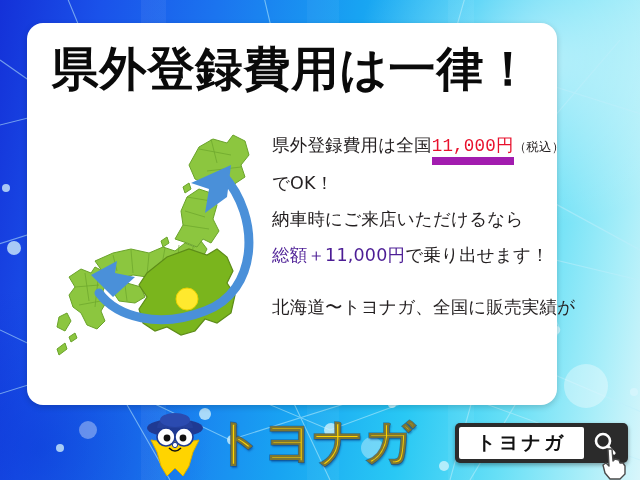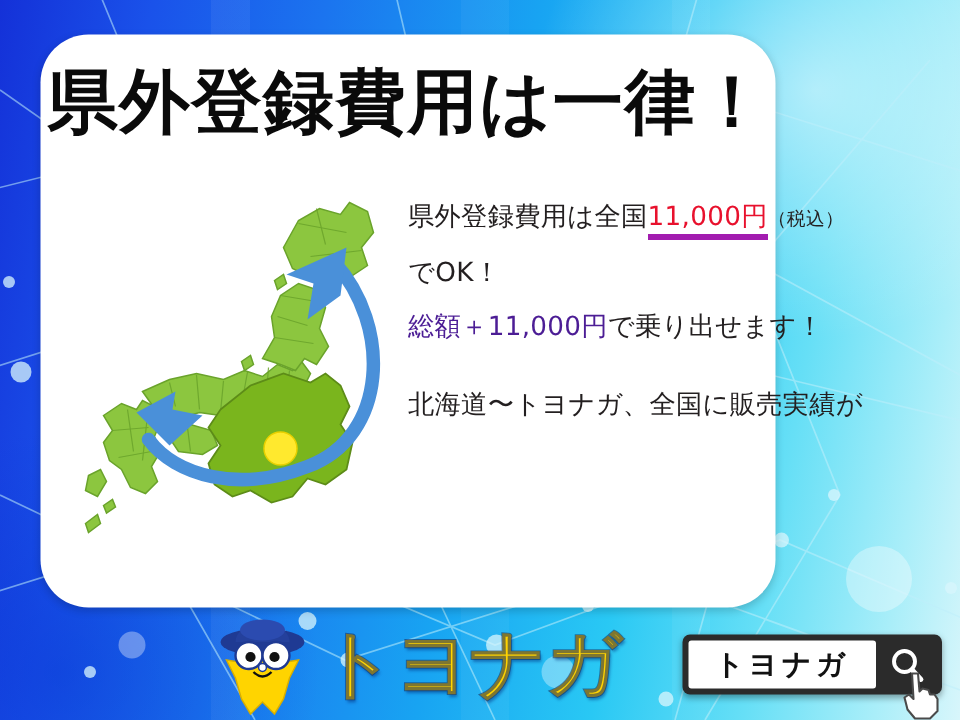--- a/index.html
+++ b/index.html
@@ -16,35 +16,35 @@
   .bg-tiles{position:absolute;inset:0;opacity:.22;
       background:
        linear-gradient(90deg,rgba(255,255,255,0) 0 22%,rgba(255,255,255,.25) 22% 26%,rgba(255,255,255,0) 26% 48%,rgba(255,255,255,.18) 48% 53%,rgba(255,255,255,0) 53% 70%,rgba(255,255,255,.22) 70% 74%,rgba(255,255,255,0) 74% 100%);}
   .bg-net{position:absolute;inset:0;}
   .bg-glow{position:absolute;right:-40px;top:-60px;width:340px;height:300px;
       background:radial-gradient(ellipse at 60% 40%,rgba(255,255,255,.55),rgba(255,255,255,0) 65%);}
   .bg-glow2{position:absolute;left:-80px;bottom:-80px;width:300px;height:280px;
       background:radial-gradient(ellipse at 40% 60%,rgba(0,40,200,.35),rgba(0,0,0,0) 68%);}
 
   
-  .card{position:absolute;left:27px;top:23px;width:490px;height:382px;
-        background:#fff;border-radius:32px;box-shadow:0 2px 6px rgba(0,0,0,.18);}
+  .card{position:absolute;left:27px;top:23px;width:530px;height:382px;
+        background:#fff;border-radius:16px;box-shadow:0 2px 6px rgba(0,0,0,.18);}
 
   .title{position:absolute;left:0;right:0;top:22px;text-align:center;
          font-size:47px;line-height:1;font-weight:bold;color:#0a0a0a;
          letter-spacing:1px;
          font-family:"DejaVu Sans","Liberation Sans",sans-serif;}
 
   
   .body-text{position:absolute;left:245px;top:104px;width:330px;
              color:#231f20;font-size:17.5px;line-height:36px;letter-spacing:.2px;
              font-family:"DejaVu Sans","Liberation Sans",sans-serif;}
   .body-text .ln{white-space:nowrap;}
   .red{color:#4c1d95;}
-  .red-u{color:#e8112d;border-bottom:4px solid #a21caf;padding-bottom:1px;}
+  .red-u{color:#e8112d;border-bottom:8px solid #a21caf;padding-bottom:1px;font-family:Liberation Mono, monospace;}
   .small{font-size:12.5px;margin-top:36px;}
   .gap{height:16px;}
 
   
   .map{position:absolute;left:28px;top:98px;width:216px;height:270px;}
 
   
   .mascot{position:absolute;left:143px;top:406px;width:64px;height:72px;}
   .logo-text{position:absolute;left:213px;top:414px;
         font-size:50px;font-weight:bold;color:#ffd400;line-height:56px;
@@ -178,20 +178,21 @@
       </g>
 
       <circle cx="132" cy="178" r="11" fill="#ffe92e" stroke="#e8d000" stroke-width="1"></circle>
     </svg>
 
     <div class="body-text">
       <div class="ln">
         <span>県外登録費用は全国</span><span class="red-u">11,000円</span><span class="small">（税込）</span>
       </div>
       <div class="ln">でOK！</div>
+      <div class="ln">納車時にご来店いただけるなら</div>
       <div class="ln">
         <span class="red">総額＋11,000円</span><span>で乗り出せます！</span>
       </div>
       <div class="gap"></div>
       <div class="ln">北海道〜トヨナガ、全国に販売実績が</div>
     </div>
 
   </div>
 
   <svg class="mascot" viewBox="0 0 64 72">

